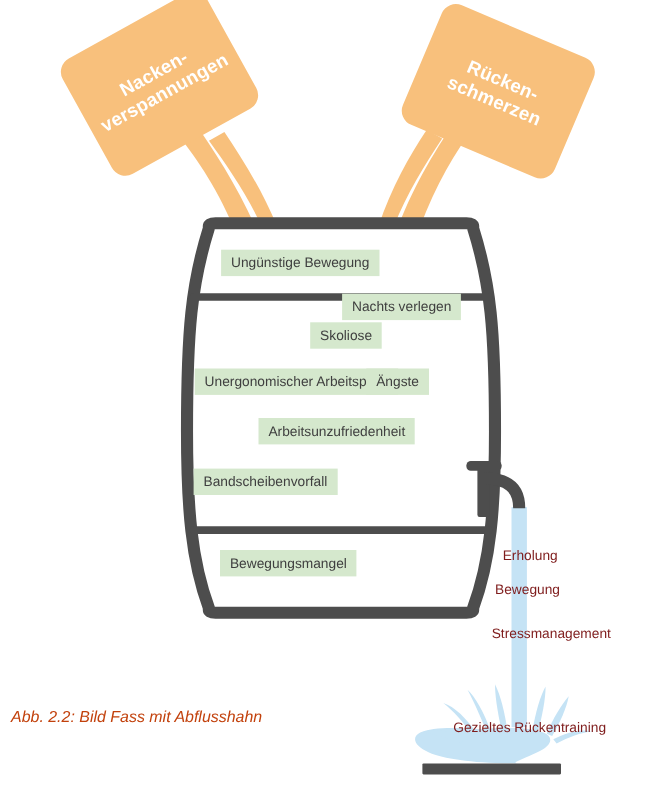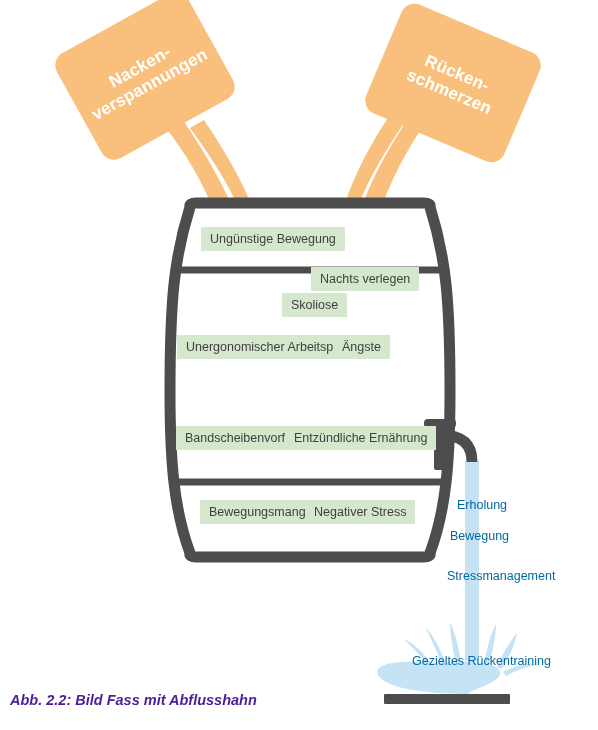--- a/index.html
+++ b/index.html
@@ -50,35 +50,35 @@
     justify-content:center;
     padding:0 9px;
     height:24px;
     box-sizing:border-box;
     white-space:nowrap;
   }
 
   
   .outlabel{
     position:absolute;
-    color:#0369a1;
+    color:#7f1d1d;
     font-size:12.5px;
     line-height:1;
     white-space:nowrap;
     text-align:center;
   }
 
   
   #caption{
     position:absolute;
-    left:10px;top:692px;
-    color:#4c1d95;
+    left:10px;top:644px;
+    color:#c2410c;
     font-size:14.5px;
     font-style:italic;
-    font-weight:700;
+    font-weight:400;
     white-space:nowrap;
   }
 </style>
 </head>
 <body>
 
 <div id="stage">
 
   <svg class="layer" viewBox="0 0 598 730">
     <g fill="#f8c07c">
@@ -146,26 +146,25 @@
   </svg>
 
   <div class="chip" style="left:201px;top:227px;">Ungünstige Bewegung</div>
   <div class="chip" style="left:311px;top:243px;margin-top:24px;">Nachts verlegen</div>
 
   <div class="chip" style="left:261px;top:293px;margin-left:21px;">Skoliose</div>
 
   <div class="chip" style="left:177px;top:335px;">Unergonomischer Arbeitsplatz</div>
   <div class="chip" style="left:333px;top:335px;">Ängste</div>
 
+  <div class="chip" style="left:235px;top:380px;">Arbeitsunzufriedenheit</div>
 
   <div class="chip" style="left:176px;top:426px;">Bandscheibenvorfall</div>
-  <div class="chip" style="left:285px;top:426px;">Entzündliche Ernährung</div>
 
   <div class="chip" style="left:200px;top:500px;">Bewegungsmangel</div>
-  <div class="chip" style="left:305px;top:500px;">Negativer Stress</div>
 
   <div class="outlabel" style="left:457px;top:499px;">Erholung</div>
   <div class="outlabel" style="left:434px;top:530px;margin-left:16px;">Bewegung</div>
   <div class="outlabel" style="left:447px;top:570px;">Stressmanagement</div>
   <div class="outlabel" style="left:412px;top:655px;">Gezieltes Rückentraining</div>
 
   <div id="caption">Abb. 2.2: Bild Fass mit Abflusshahn</div>
 
 </div>
 

